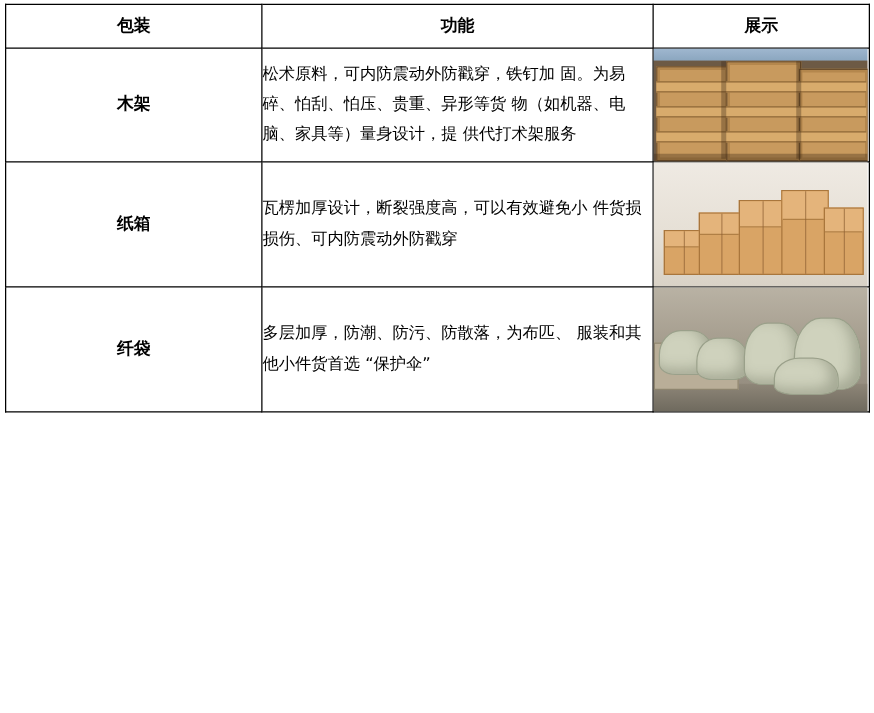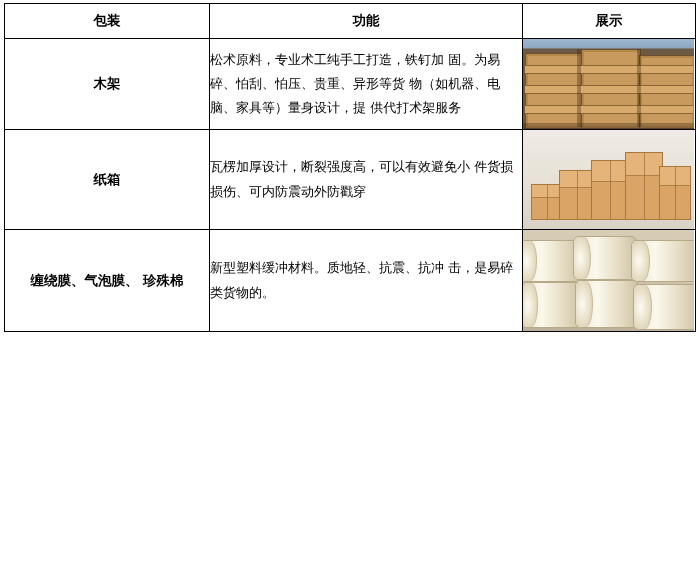--- a/index.html
+++ b/index.html
@@ -195,21 +195,21 @@
       <tr>
         <th>包装</th>
         <th>功能</th>
         <th>展示</th>
       </tr>
     </thead>
     <tbody>
 
       <tr class="row-wood">
         <td class="cat">木架</td>
-        <td class="func">松术原料，专业术工纯手工打造，铁钉加 固。为易碎、怕刮、怕压、贵重、异形等货 物（如机器、电脑、家具等）量身设计，提 供代打术架服务</td>
+        <td class="func">松术原料，可内防震动外防戳穿，铁钉加 固。为易碎、怕刮、怕压、贵重、异形等货 物（如机器、电脑、家具等）量身设计，提 供代打术架服务</td>
         <td class="demo">
           <div class="photo ph-wood">
             <div class="crate" style="left:2px;  top:14px; width:56px; height:74px;"></div>
             <div class="crate" style="left:58px; top:10px; width:58px; height:78px;"></div>
             <div class="crate" style="left:116px;top:16px; width:54px; height:72px;"></div>
             <div class="slat" style="left:2px;  top:26px; width:168px; height:7px;"></div>
             <div class="slat" style="left:2px;  top:46px; width:168px; height:7px;"></div>
             <div class="slat" style="left:2px;  top:66px; width:168px; height:7px;"></div>
             <div class="dark" style="left:54px; top:10px; width:4px; height:78px;"></div>
             <div class="dark" style="left:114px;top:10px; width:4px; height:78px;"></div>
@@ -240,44 +240,33 @@
                 <div class="seam" style="left:18px;"></div>
               </div>
             <div class="box" style="left:136px;top:36px; width:30px; height:52px;">
                 <div class="lid"></div>
                 <div class="seam" style="left:15px;"></div>
               </div>
           </div>
         </td>
       </tr>
 
-
-
-      <tr class="row-film">
-        <td class="cat">缠绕膜、气泡膜、 珍殊棉</td>
-        <td class="func">新型塑料缓冲材料。质地轻、抗震、抗冲 击，是易碎类货物的。</td>
+      <tr class="row-bag">
+        <td class="cat">纤袋</td>
+        <td class="func">多层加厚，防潮、防污、防散落，为布匹、 服装和其他小件货首选 “保护伞”</td>
         <td class="demo">
-          <div class="photo ph-film">
-            <div class="roll" style="left:-4px; top:10px; width:60px; height:40px;">
-                <div class="cap"></div>
-              </div>
-            <div class="roll" style="left:50px; top:6px;  width:62px; height:42px;">
-                <div class="cap"></div>
-              </div>
-            <div class="roll" style="left:108px;top:10px; width:66px; height:40px;">
-                <div class="cap"></div>
-              </div>
-            <div class="roll" style="left:-2px; top:52px; width:58px; height:44px;">
-                <div class="cap"></div>
-              </div>
-            <div class="roll" style="left:52px; top:50px; width:62px; height:46px;">
-                <div class="cap"></div>
-              </div>
-            <div class="roll" style="left:110px;top:54px; width:64px; height:44px;">
-                <div class="cap"></div>
-              </div>
+          <div class="photo ph-bag">
+            <div class="floor"></div>
+            <div class="palette" style="left:0px; top:44px; width:66px; height:36px;"></div>
+            <div class="bag" style="left:4px;  top:34px; width:42px; height:34px;"></div>
+            <div class="bag" style="left:34px; top:40px; width:40px; height:32px;"></div>
+            <div class="bag" style="left:72px; top:28px; width:46px; height:48px;"></div>
+            <div class="bag" style="left:112px;top:24px; width:52px; height:56px;"></div>
+            <div class="bag" style="left:96px; top:56px; width:50px; height:28px;"></div>
           </div>
         </td>
       </tr>
+
+
 
     </tbody>
   </table>
 </div>
 
 </body></html>

